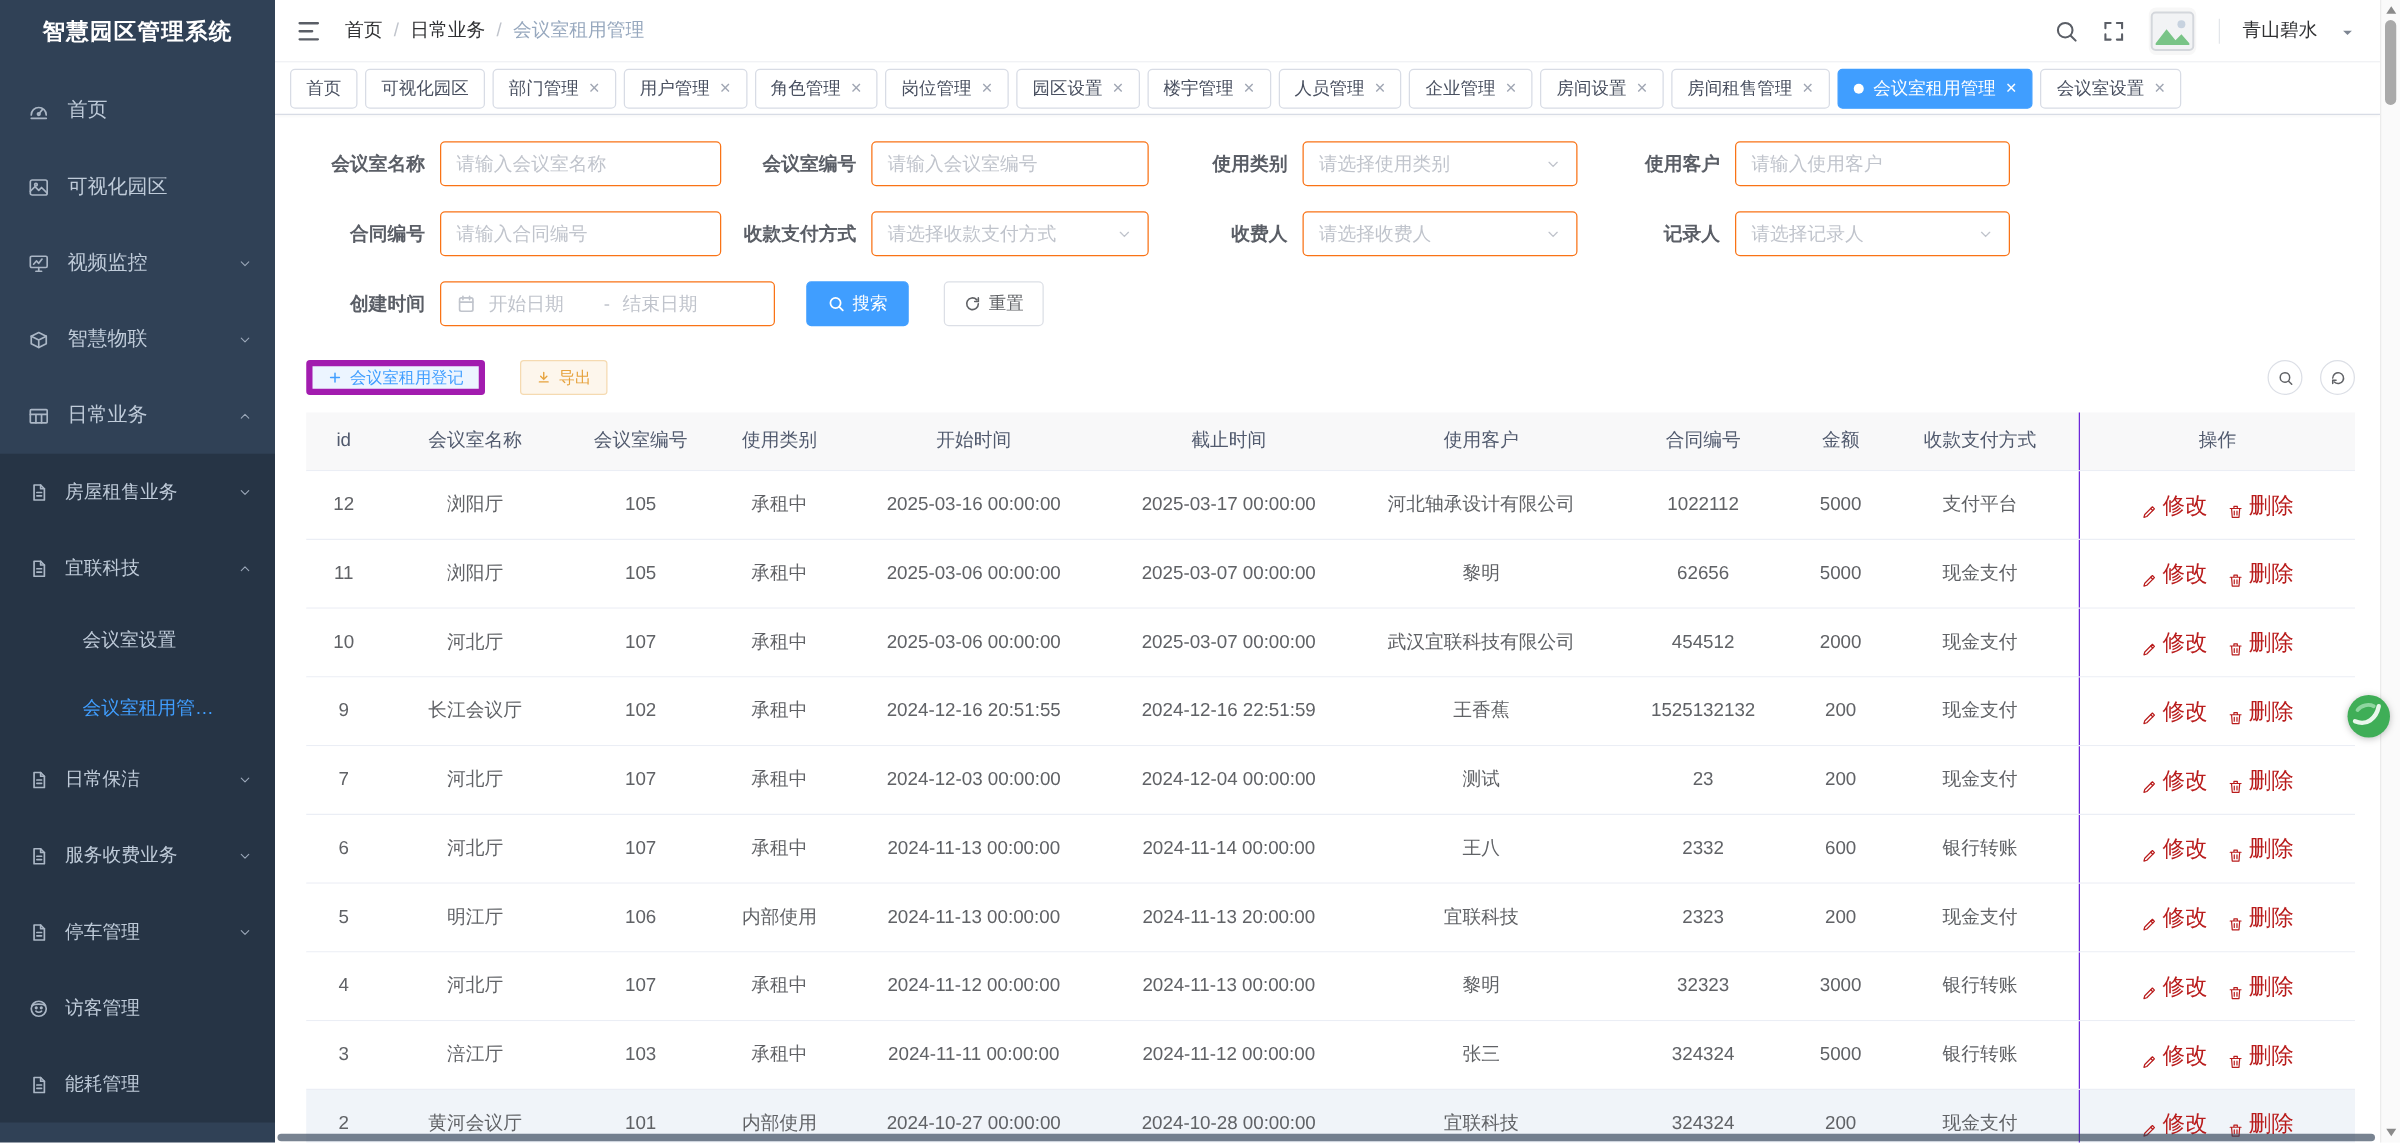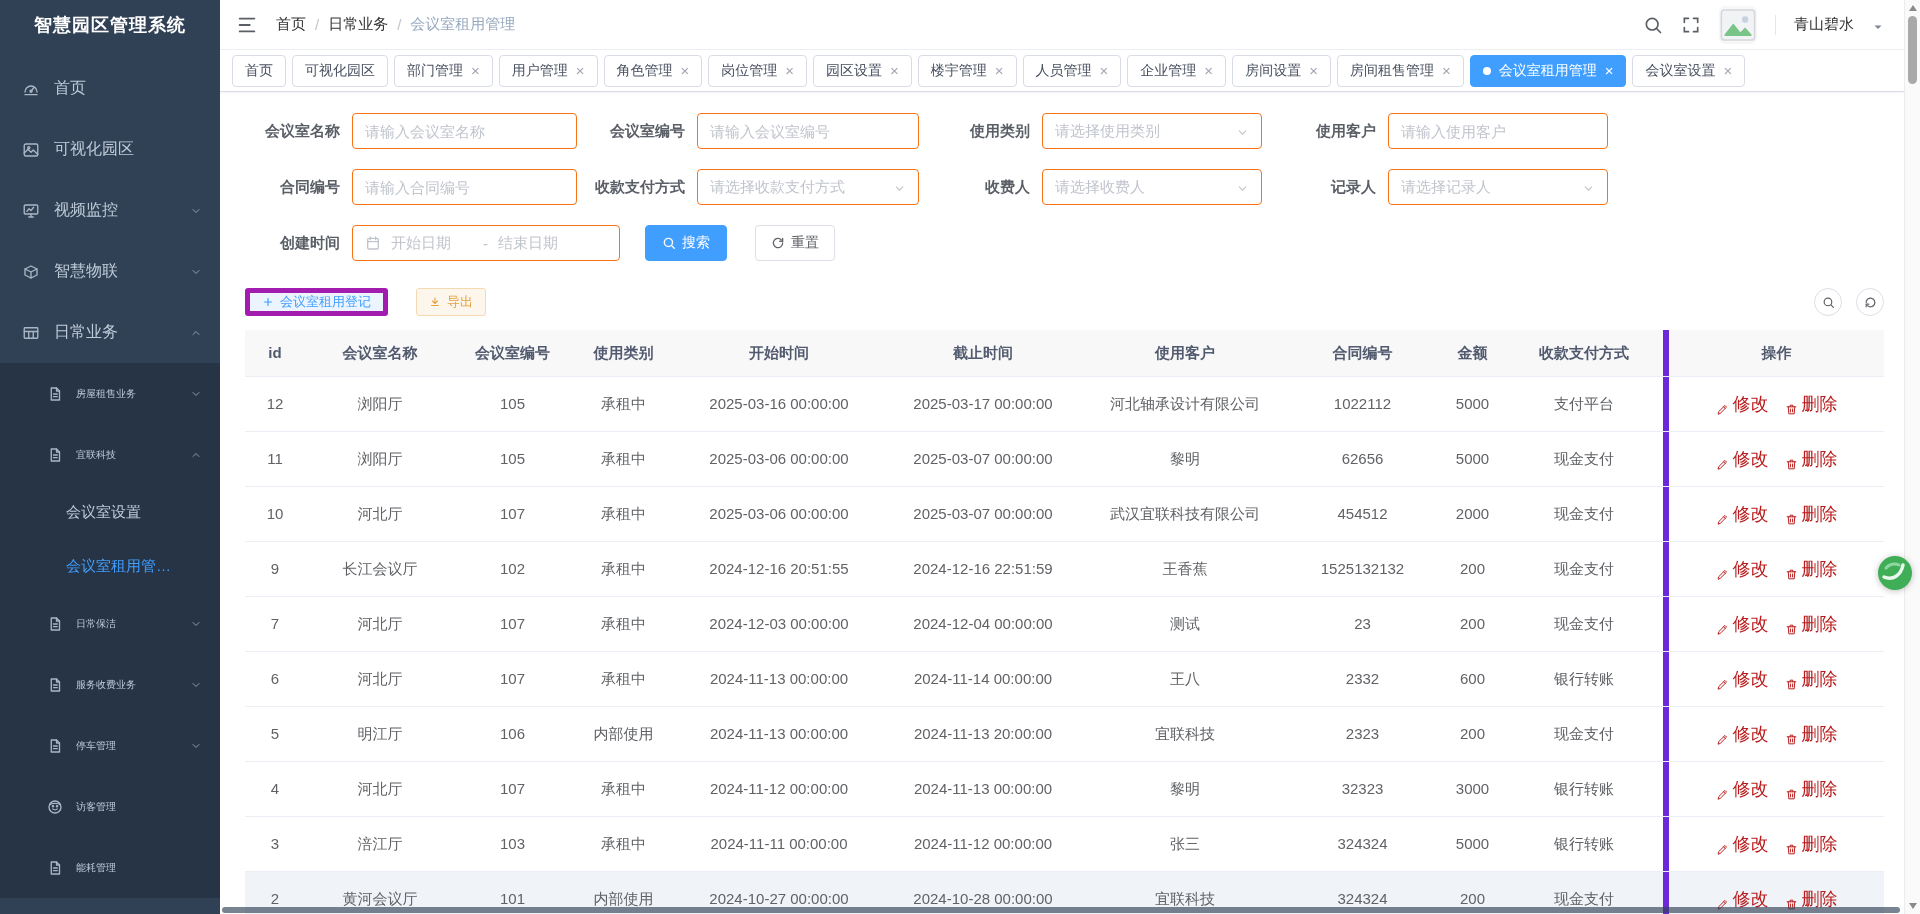--- a/index.html
+++ b/index.html
@@ -11,21 +11,21 @@
   .logo { height:50px; line-height:50px; text-align:center; color:#fff; font-size:18px; font-weight:bold; letter-spacing:1px; }
   .menu { margin-top:8px; }
   .menu-item { display:flex; align-items:center; color:#bfcbd9; cursor:pointer; font-size:16px; position:relative; }
   .menu-item .micon { width:18px; height:18px; margin-right:14px; flex:0 0 18px; color:#aab6c5; }
   .menu-item .micon svg { width:18px; height:18px; display:block; }
   .menu-item .arrow { position:absolute; right:18px; width:12px; height:12px; color:#9aa7b8; }
   .menu-item .arrow svg { width:12px; height:12px; display:block; }
   .menu-item .arrow.up svg { transform:rotate(180deg); }
   .lvl1 { height:61px; padding-left:22px; }
   .submenu { background:#263445; }
-  .lvl2 { height:61px; padding-left:46px; font-size:10px; }
+  .lvl2 { height:61px; padding-left:22px; font-size:15px; }
   .lvl2 .micon { margin-right:12px; }
   .lvl3 { height:54px; padding-left:66px; font-size:15px; }
   .menu-item.active { color:#409eff; }
 
   
   .vscrollbar { position:absolute; right:0; top:0; width:16px; height:914px; background:#fafafa; border-left:1px solid #ececec; z-index:40; }
   .vs-thumb { position:absolute; left:3px; top:16px; width:9px; height:68px; background:#a9a9a9; border-radius:5px; }
   .vs-up { position:absolute; left:4px; top:5px; width:0; height:0; border-left:4px solid transparent; border-right:4px solid transparent; border-bottom:6px solid #8a8a8a; }
   .vs-down { position:absolute; left:4px; bottom:5px; width:0; height:0; border-left:4px solid transparent; border-right:4px solid transparent; border-top:6px solid #8a8a8a; }
   .hscrollbar { position:absolute; left:220px; right:16px; bottom:0; height:8px; z-index:39; }
@@ -89,25 +89,25 @@
   .toolbar-spacer { flex:1; }
   .circle-btn { width:28px; height:28px; border:1px solid #dcdfe6; border-radius:50%; display:flex; align-items:center; justify-content:center; color:#606266; cursor:pointer; background:#fff; }
   .circle-btn + .circle-btn { margin-left:14px; }
   .circle-btn svg { width:13px; height:13px; }
 
   
   .table { margin:14px 20px 0 25px; width:1639px; font-size:15px; }
   .trow { display:flex; align-items:stretch; border-bottom:1px solid #ebeef5; background:#fff; }
   .trow.head { background:#f8f8f9; border-bottom:1px solid #ebeef5; }
   .tcell { display:flex; align-items:center; justify-content:center; text-align:center; padding:0 4px; color:#606266; min-height:54px; line-height:1.35; }
-  .head .tcell { color:#515a6e; font-weight:bold; min-height:46px; }
+  .head .tcell { color:#515a6e; font-weight:normal; min-height:46px; }
   .trow.hovered { background:#f0f4f9; }
   .c0{width:60px} .c1{width:150px} .c2{width:115px} .c3{width:107px} .c4{width:204px}
   .c5{width:204px} .c6{width:200px} .c7{width:155px} .c8{width:65px} .c9{width:158px}
-  .c10{width:221px; border-left:6px solid #6d28d9;}
+  .c10{width:221px; border-left:1px solid #6d28d9;}
   .op-link { display:inline-flex; align-items:flex-end; color:#b91c1c; font-size:18px; cursor:pointer; }
   .op-link svg { width:13px; height:13px; margin-right:4px; }
   .op-link + .op-link { margin-left:16px; }
 
   
   .float-btn { position:absolute; left:1876px; top:554px; width:38px; height:38px; z-index:50; cursor:pointer; }
   .float-btn svg { width:38px; height:38px; display:block; filter:drop-shadow(0 1px 3px rgba(0,0,0,.25)); }
 </style>
 </head>
 <body>

